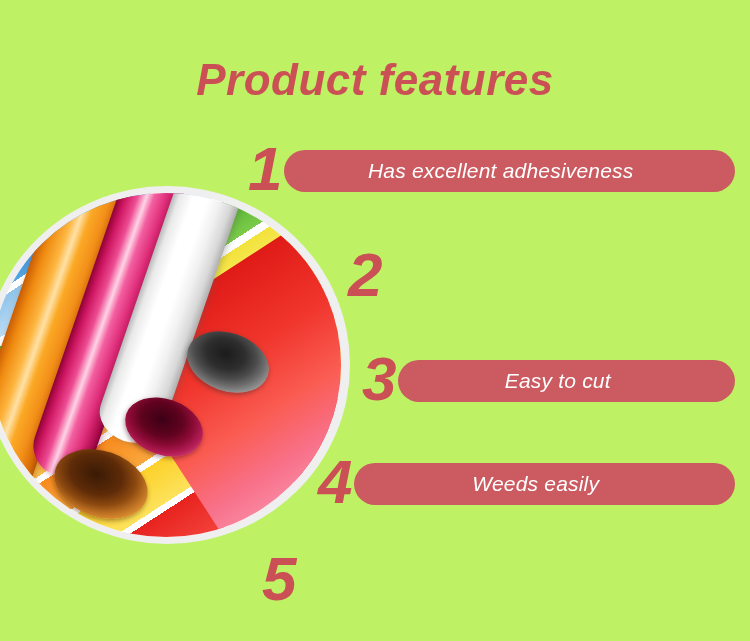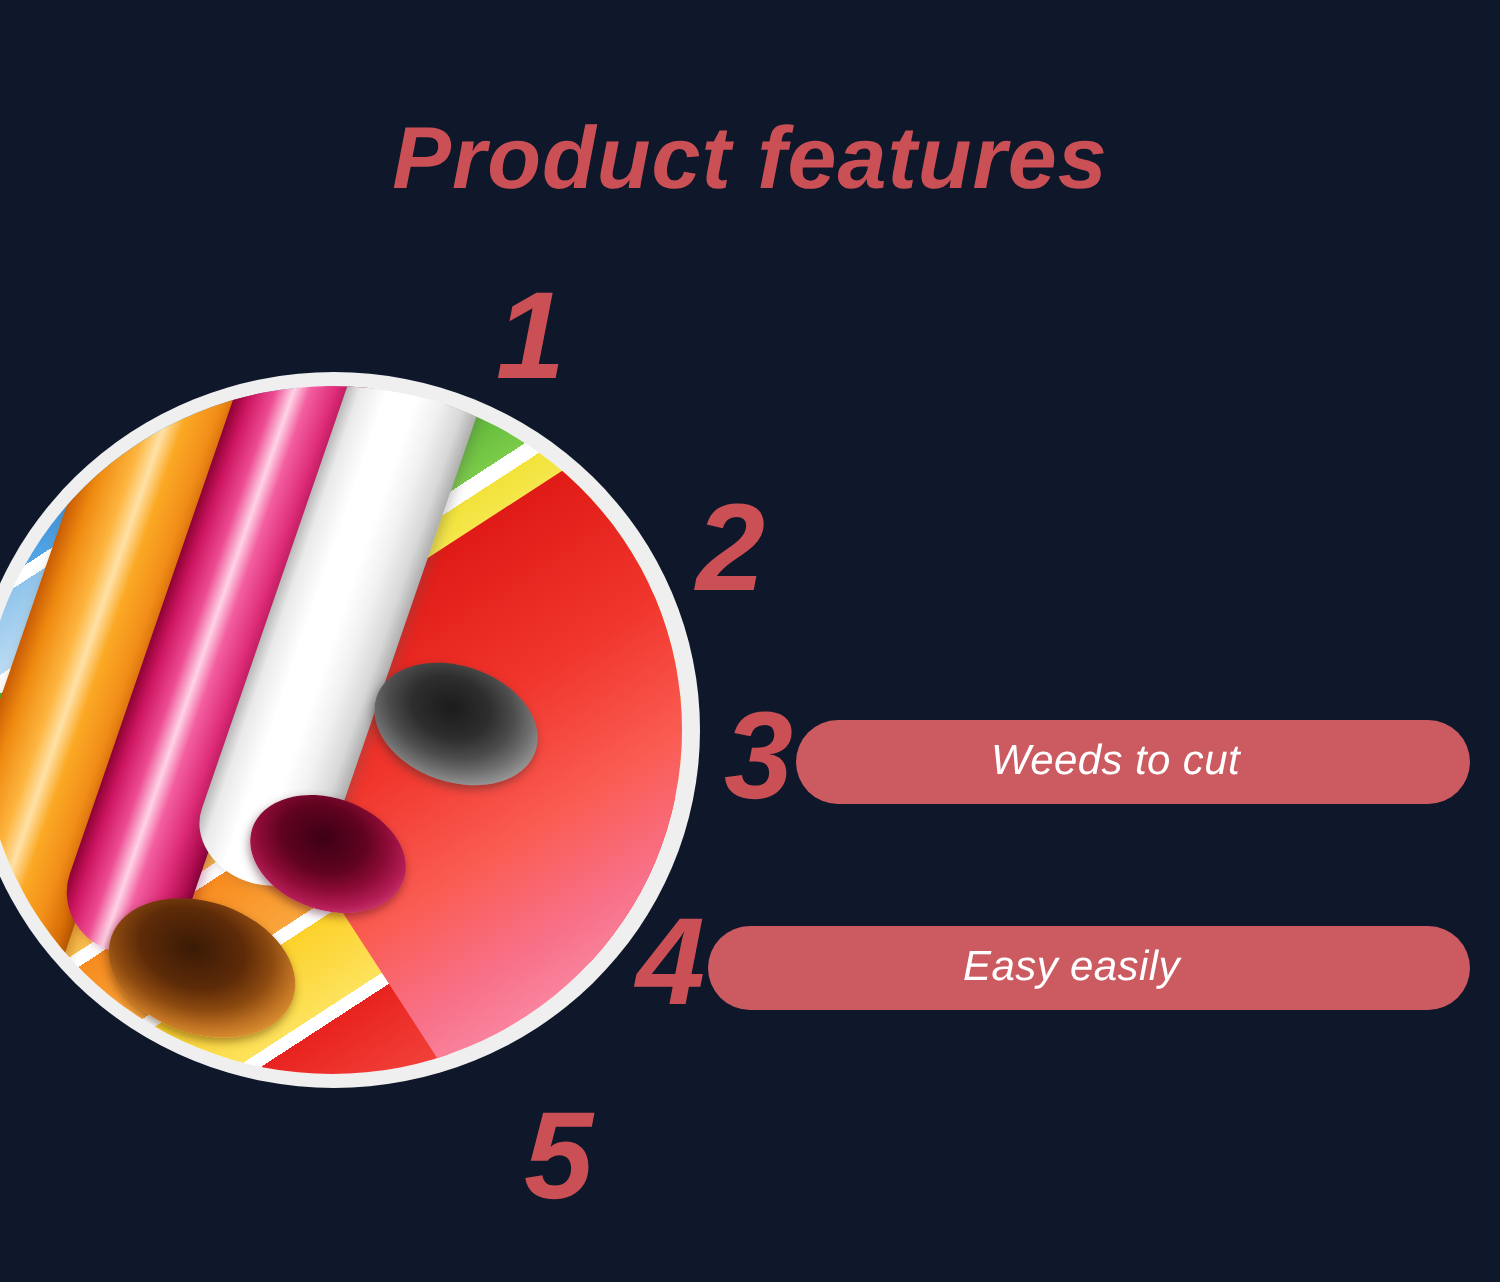--- a/index.html
+++ b/index.html
@@ -10,21 +10,21 @@
     width: 750px;
     height: 641px;
     background: #ffffff;
     font-family: "Liberation Sans", sans-serif;
     overflow: hidden;
   }
   #page {
     position: relative;
     width: 750px;
     height: 641px;
-    background: #0f172a;
+    background: #bef264;
   }
 
   
   #page-title {
     position: absolute;
     left: 0;
     top: 55px;
     width: 750px;
     text-align: center;
     font-size: 44px;
@@ -251,37 +251,40 @@
       <div class="roll" id="roll-white"></div>
 
       <div class="tube-end" id="end-white"></div>
       <div class="tube-end" id="end-pink"></div>
       <div class="tube-end" id="end-orange"></div>
     </div>
   </div>
 
   <div class="feature-row" id="feature-row-1">
     <div class="feature-number">1</div>
+    <div class="feature-pill">
+      <span>Has excellent adhesiveness</span>
+    </div>
   </div>
 
   <div class="feature-row" id="feature-row-2">
     <div class="feature-number">2</div>
   </div>
 
   <div class="feature-row" id="feature-row-3">
     <div class="feature-number">3</div>
     <div class="feature-pill">
-      <span>Weeds to cut</span>
+      <span>Easy to cut</span>
     </div>
   </div>
 
   <div class="feature-row" id="feature-row-4">
     <div class="feature-number">4</div>
     <div class="feature-pill">
-      <span>Easy easily</span>
+      <span>Weeds easily</span>
     </div>
   </div>
 
   <div class="feature-row" id="feature-row-5">
     <div class="feature-number">5</div>
   </div>
 
 </div>
 
 </body></html>

